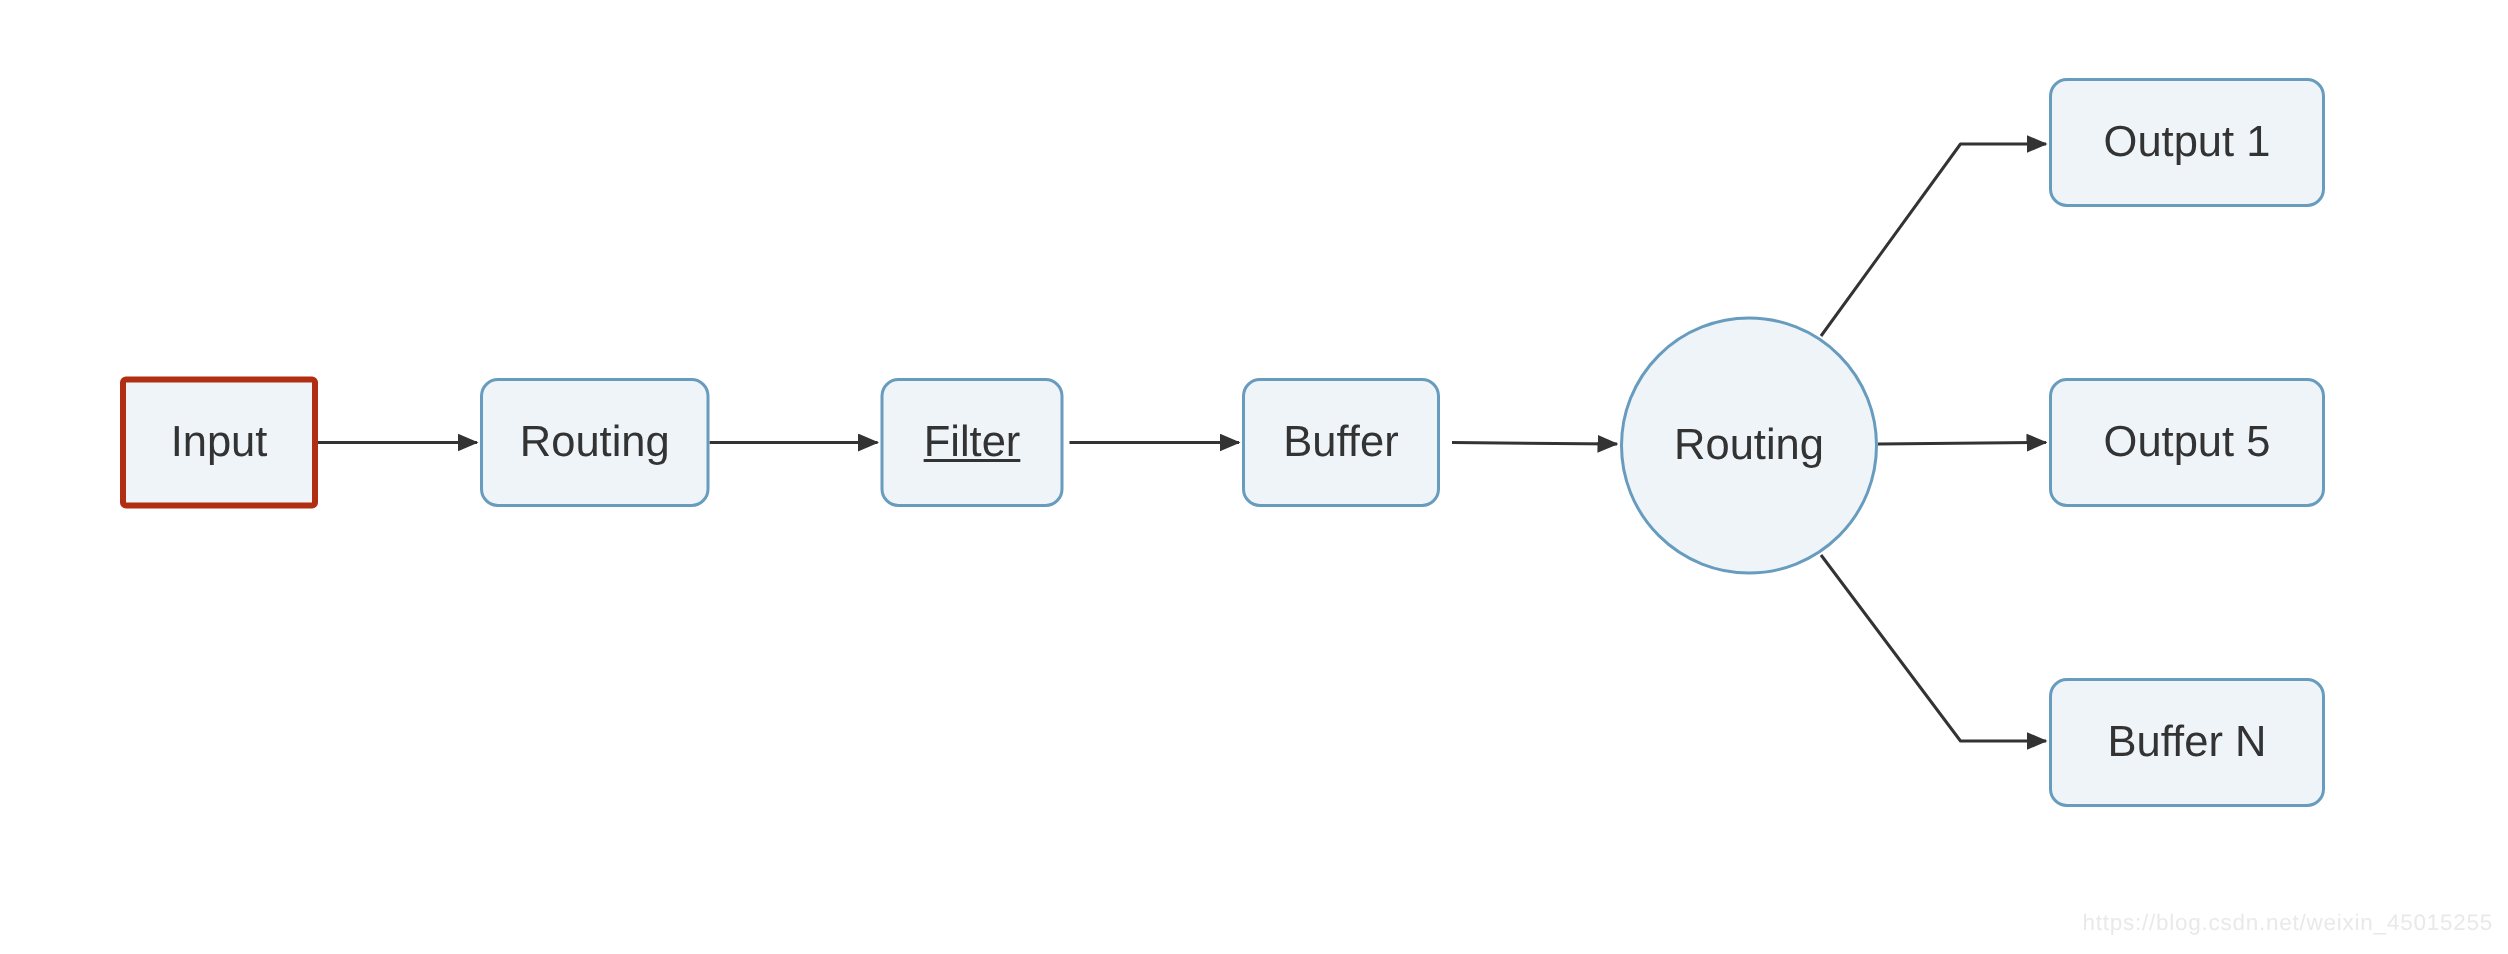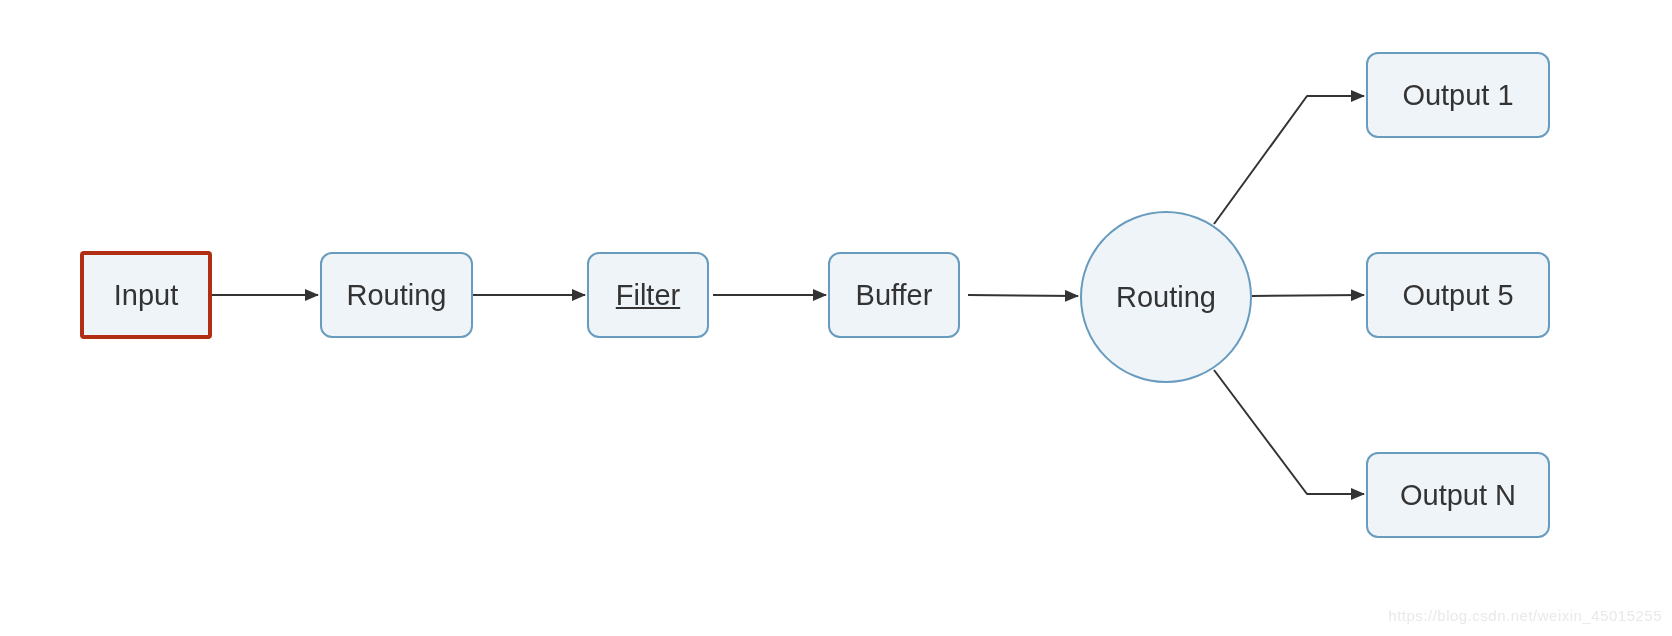--- a/index.html
+++ b/index.html
@@ -95,18 +95,18 @@
 
   <div class="node node-output1">
     <span>Output 1</span>
   </div>
 
   <div class="node node-output2">
     <span>Output 5</span>
   </div>
 
   <div class="node node-outputN">
-    <span>Output N</span>
+    <span>Buffer N</span>
   </div>
 
   <div class="watermark">https://blog.csdn.net/weixin_45015255</div>
 
 </div>
 
 </body></html>

